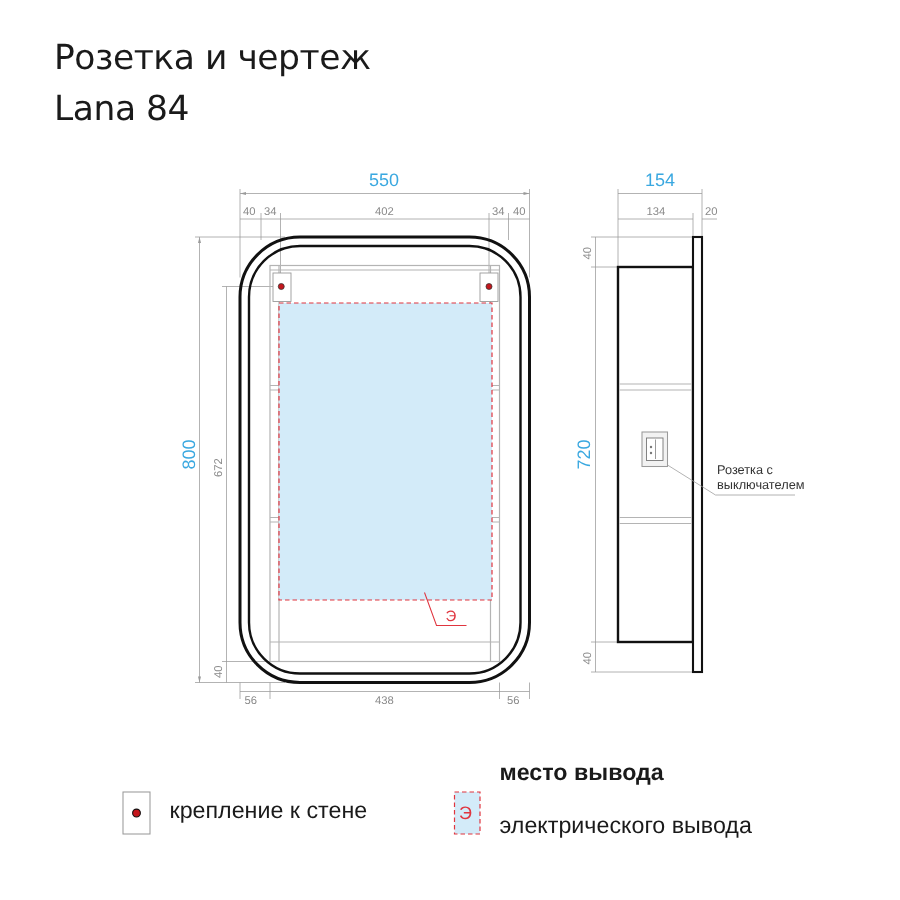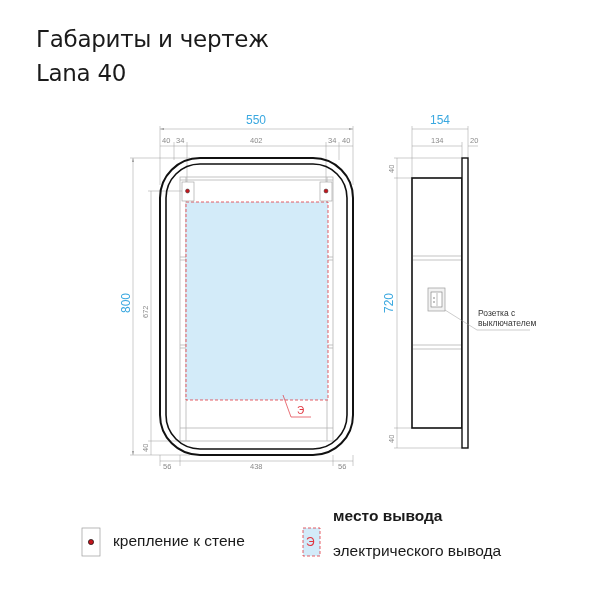--- a/index.html
+++ b/index.html
@@ -9,22 +9,22 @@
   #title2 { top: 60px; }
   svg { position: absolute; left: 0; top: 0; }
   .dim { font-family: "Liberation Sans", sans-serif; font-size: 7.5px; fill: #8a8a8a; }
   .dimblue { font-family: "Liberation Sans", sans-serif; font-size: 12px; fill: #3aa8e0; }
   .note { font-family: "Liberation Sans", sans-serif; font-size: 8.5px; fill: #333; }
   .legend-text { position: absolute; font-family: "Liberation Sans", sans-serif; font-size: 15.5px; color: #1a1a1a; line-height: 20px; }
 </style>
 </head>
 <body>
 
-<div class="title" id="title1">Габариты и чертеж</div>
-<div class="title" id="title2">Lana 40</div>
+<div class="title" id="title1">Розетка и чертеж</div>
+<div class="title" id="title2">Lana 84</div>
 
 <svg width="600" height="600" viewBox="0 0 600 600">
 
   <g>
 
     <g stroke="#9a9a9a" stroke-width="0.5" fill="none">
       <line x1="160" y1="126" x2="160" y2="185"></line>
       <line x1="353" y1="126" x2="353" y2="185"></line>
       <line x1="160" y1="129" x2="353" y2="129"></line>
       <line x1="160" y1="146" x2="353" y2="146"></line>

